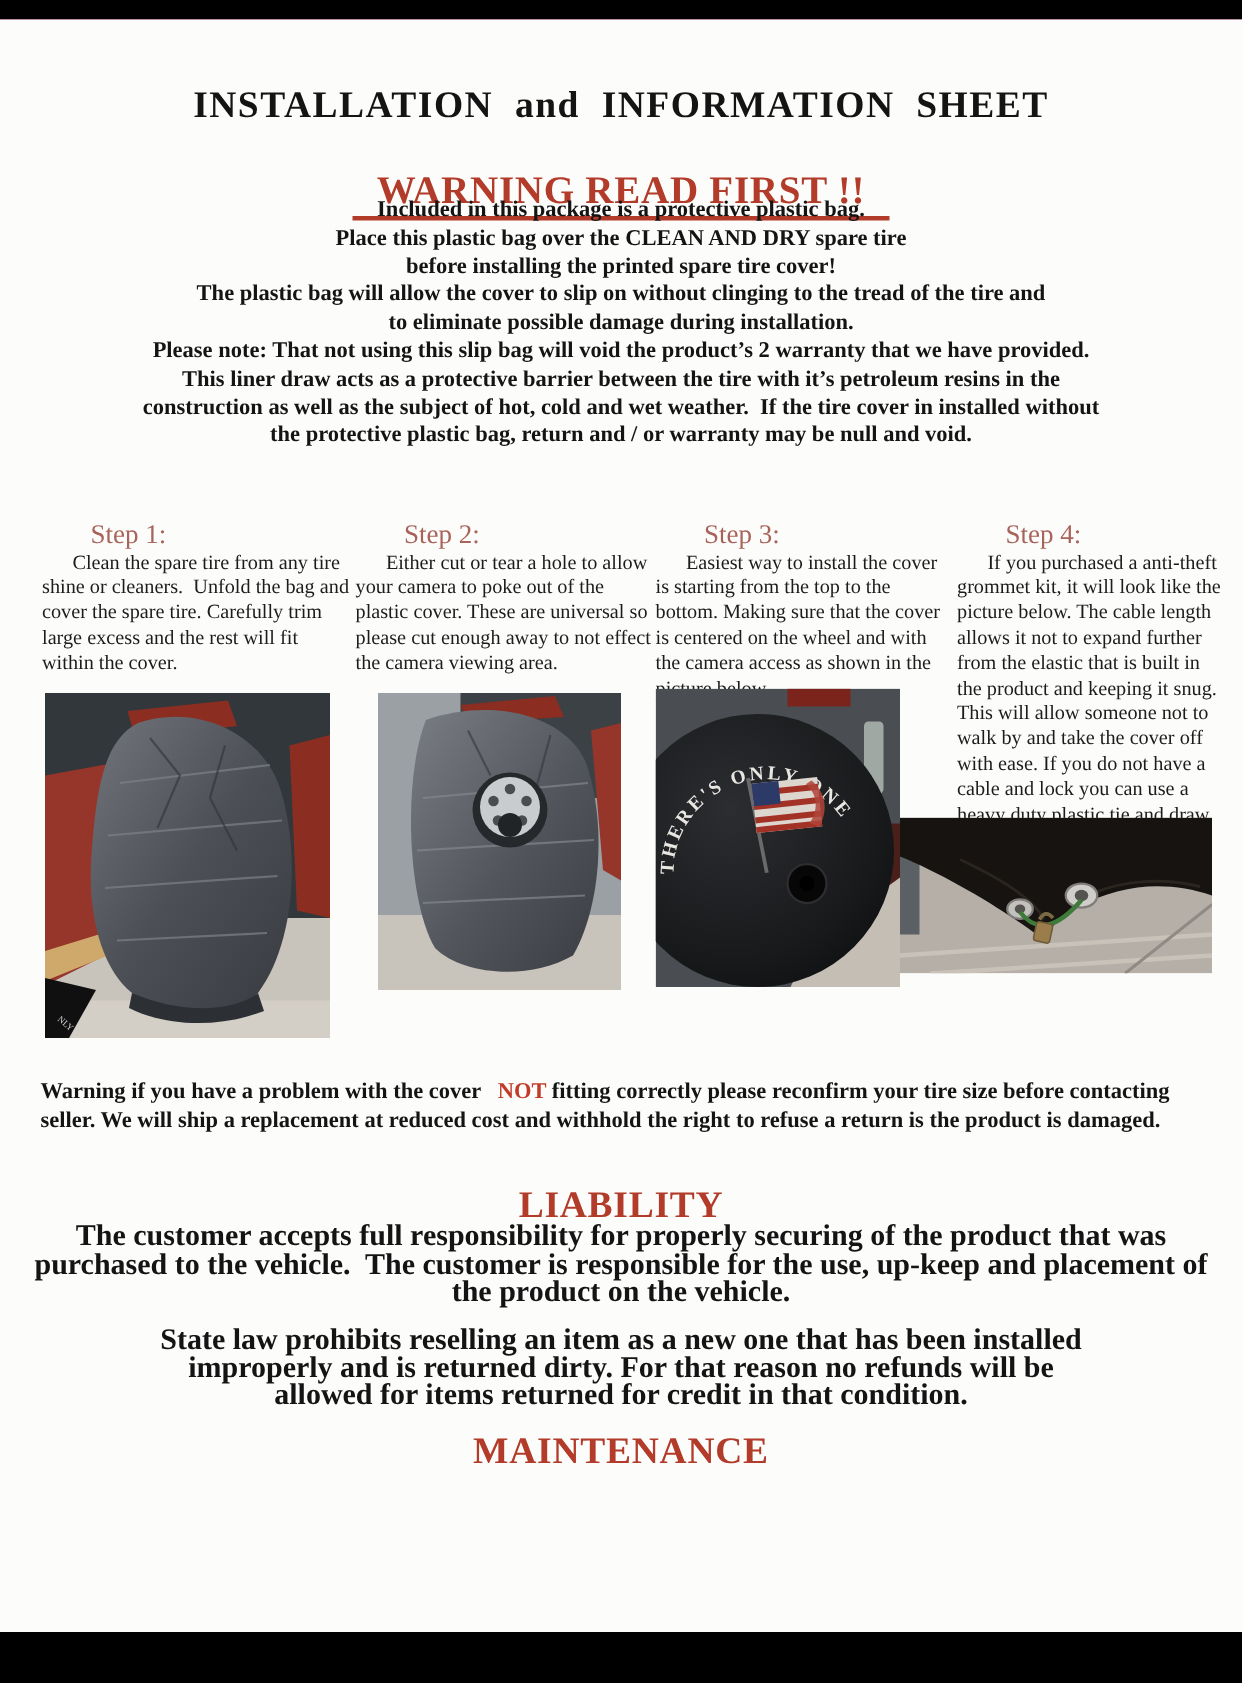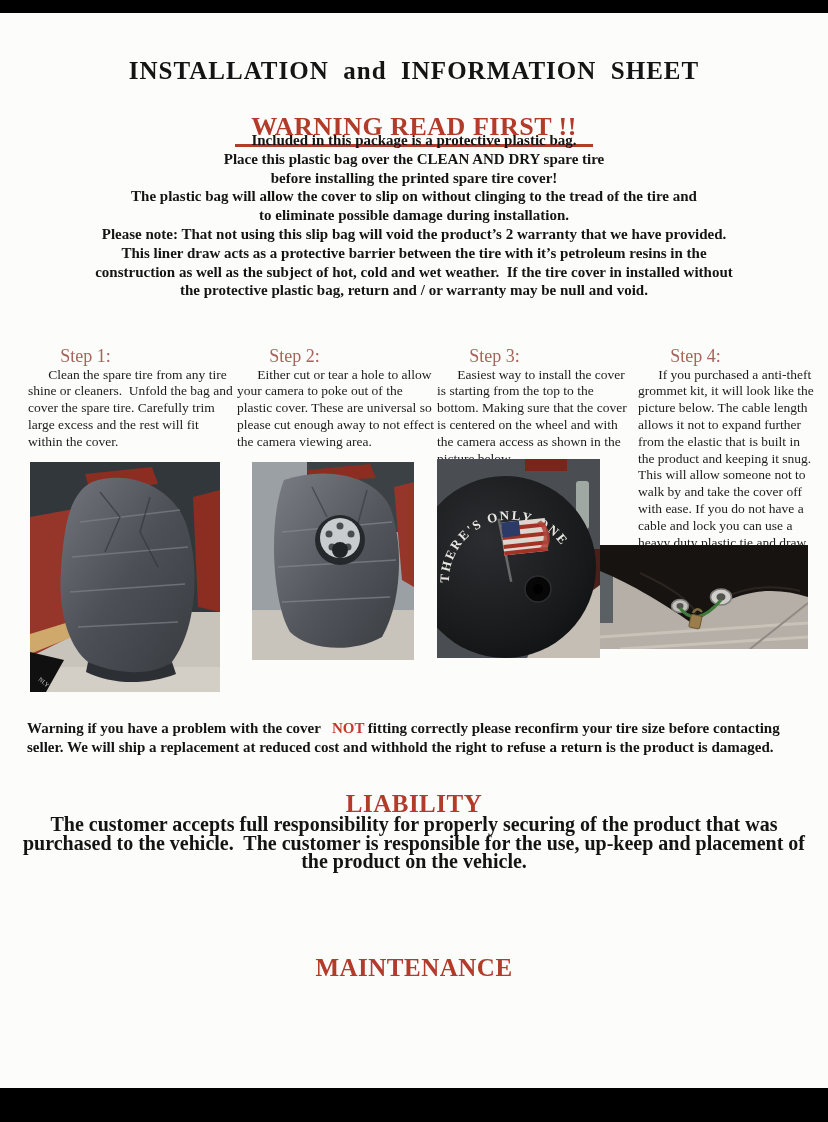--- a/index.html
+++ b/index.html
@@ -171,17 +171,18 @@
         <path d="M80,63 Q96,84 121,55" stroke="#3e7a3a" stroke-width="3" fill="none" data-interactable="false"></path>
         <path d="M93,68 q4,-7 9,-1" stroke="#7b6a42" stroke-width="2.5" fill="none"></path>
         <rect x="90" y="70" width="11" height="13" rx="2" fill="#9a7d4a" stroke="#6b5a35" transform="rotate(12 95 76)" data-interactable="false"></rect>
       </svg>
     </div>
 
     <div class="abs fitwarn" data-interactable="false"><span class="prewrap" data-interactable="false">Warning if you have a problem with the cover   </span><span class="red-not prewrap" data-interactable="false">NOT</span><span class="prewrap" data-interactable="false"> fitting correctly please reconfirm your tire size before contacting seller. We will ship a replacement at reduced cost and withhold the right to refuse a return is the product is damaged.</span></div>
 
     <div class="abs sec-head" style="left:0;top:729px;margin-top:48px;" data-interactable="false">LIABILITY</div>
     <div class="abs para prewrap" style="left:19px;top:802px;width:790px;" data-interactable="false">The customer accepts full responsibility for properly securing of the product that was purchased to the vehicle.  The customer is responsible for the use, up-keep and placement of the product on the vehicle.</div>
+    <div class="abs para prewrap" style="left:96px;top:871px;width:636px;" data-interactable="false">State law prohibits reselling an item as a new one that has been installed improperly and is returned dirty. For that reason no refunds will be allowed for items returned for credit in that condition.</div>
 
     <div class="abs sec-head" style="left:0;top:941px;" data-interactable="false">MAINTENANCE</div>
 
   </div>
 </div>
 
 </body></html>

